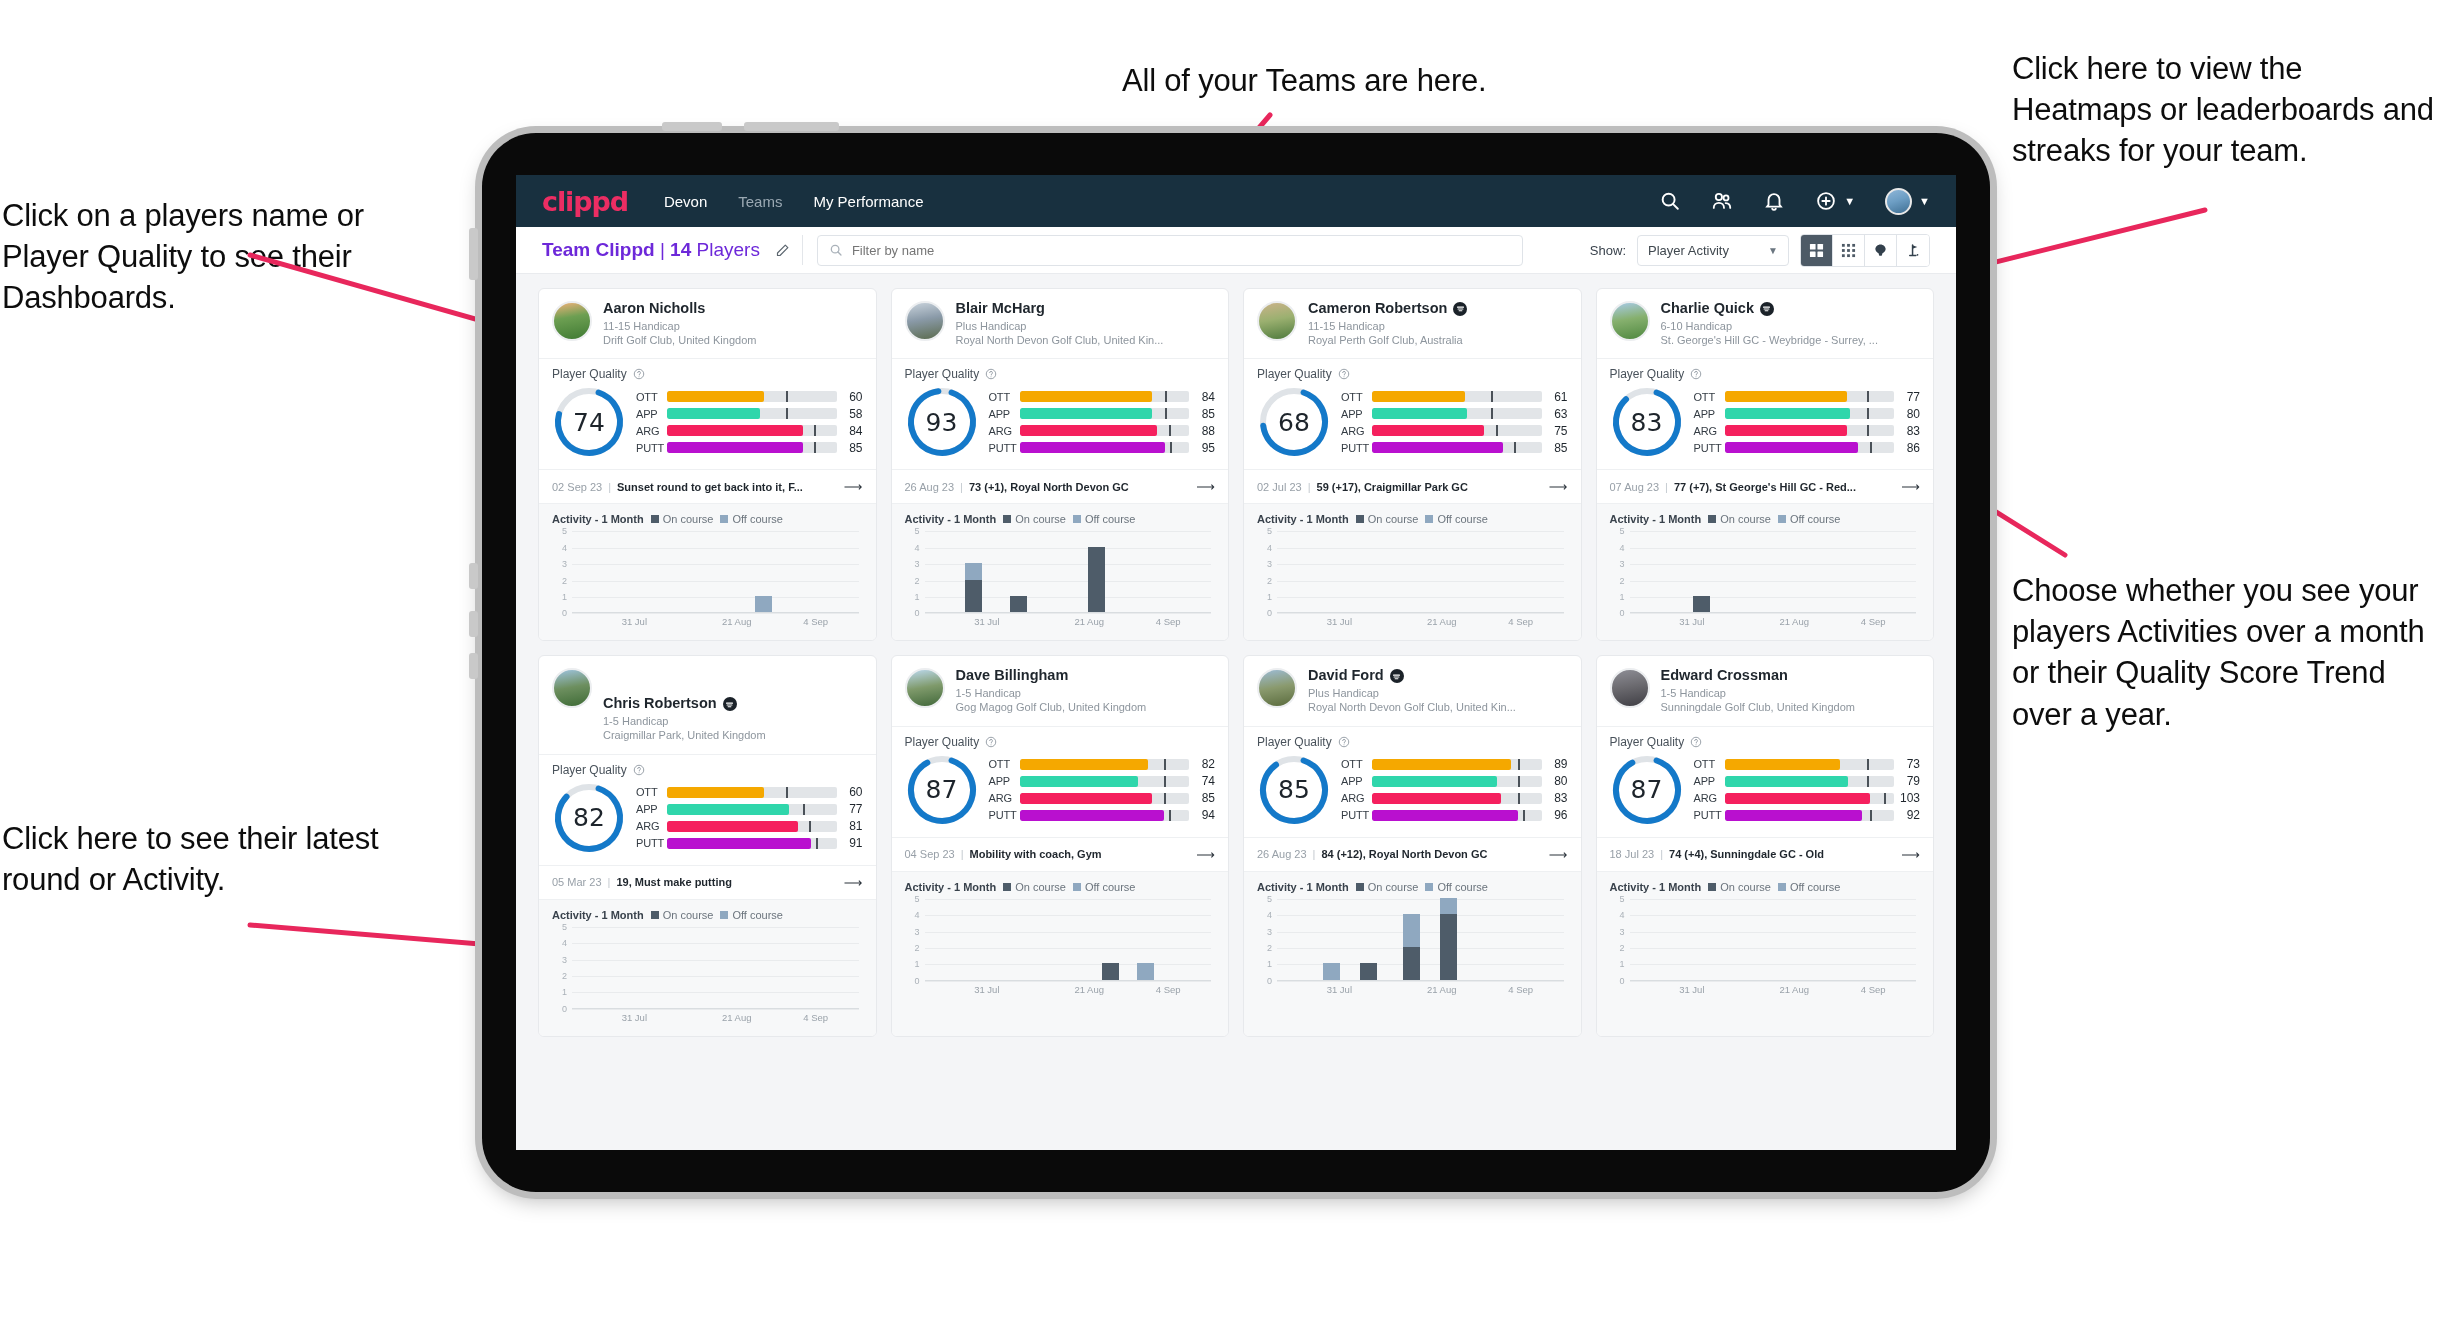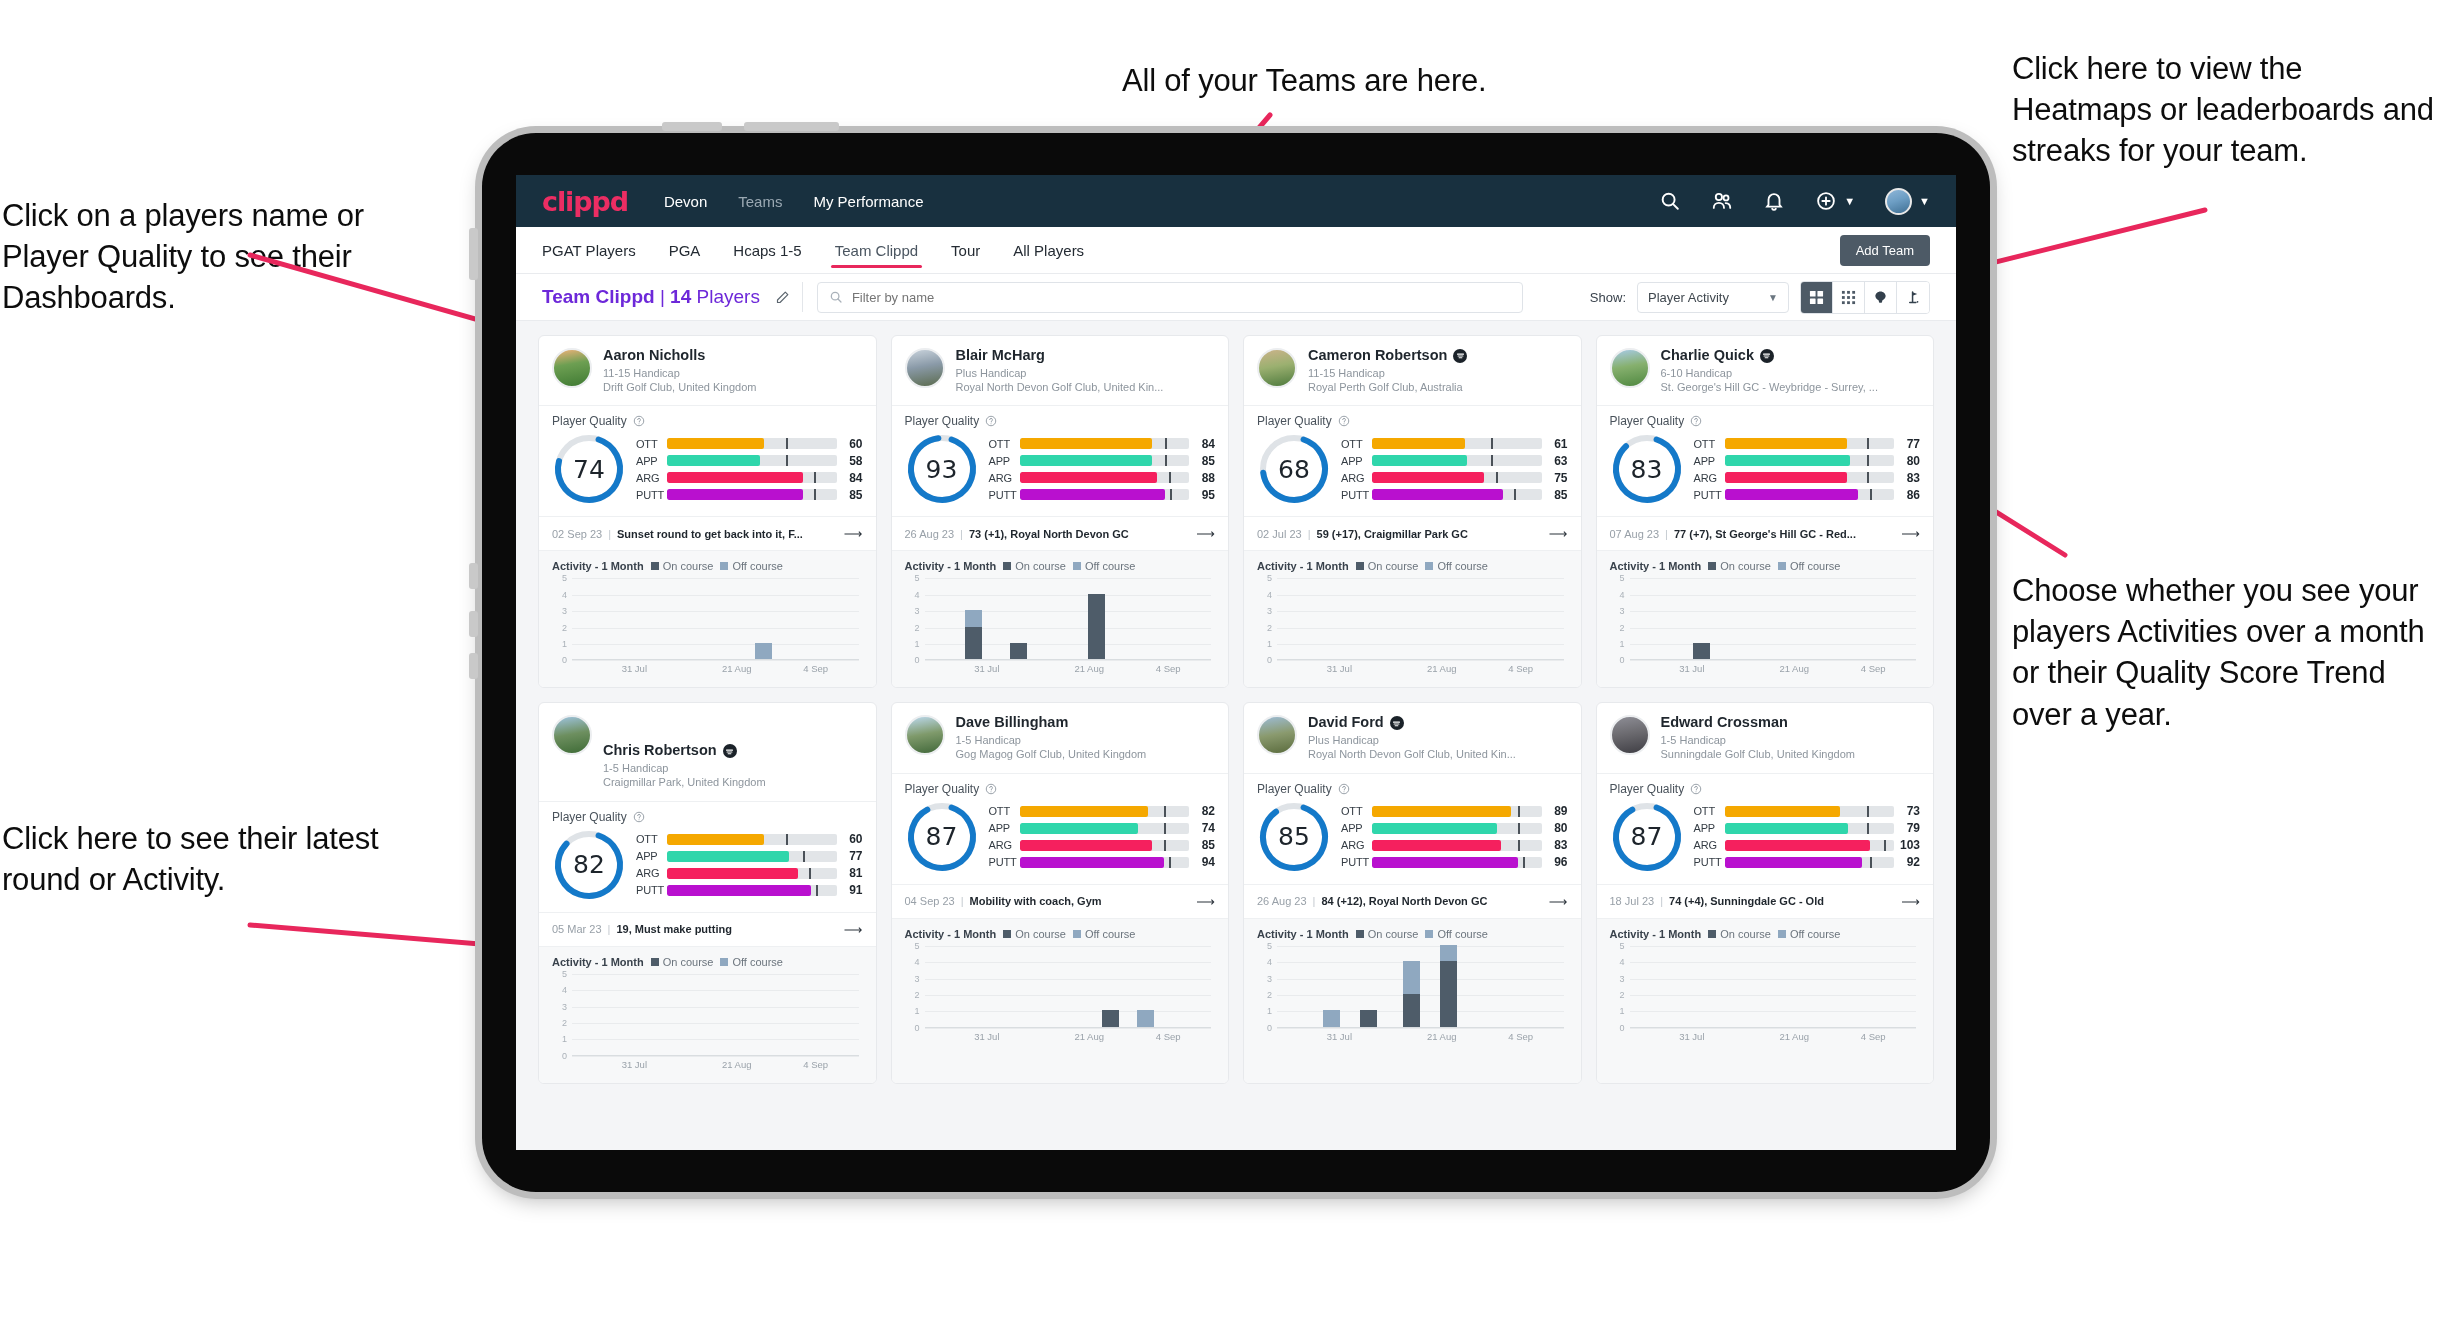--- a/index.html
+++ b/index.html
@@ -172,21 +172,21 @@
     position:absolute; inset:0; display:flex; align-items:center;
     justify-content:center; font-size: 25px; font-weight:400; color:#1d242b;
     font-family:"DejaVu Sans", sans-serif;
   }
   .metrics { flex:1; display:flex; flex-direction:column; gap: 3px; }
   .mrow { display:flex; align-items:center; gap: 0; }
   .mlbl { font-size: 11px; color:#343c44; width: 31px; font-weight:500; letter-spacing:-0.2px;}
   .mbar { flex:1; height: 11px; background:#e2e5e8; border-radius:2px; position:relative; overflow:hidden; }
   .mfill { position:absolute; left:0; top:0; bottom:0; border-radius:2px; }
   .mtick { position:absolute; top:0; bottom:0; width:2px; background:#4a5158; }
-  .mval { font-size: 12px; font-weight:700; color:#1f262d; width: 26px; text-align:right; }
+  .mval { font-size: 12px; font-weight:400; color:#1f262d; width: 26px; text-align:right; }
 
   .lastrow {
     padding: 9px 13px; border-top:1px solid #eef0f2; display:flex;
     align-items:center; gap: 6px; cursor:pointer; background:#fff;
   }
   .ldate { font-size: 11px; color:#98a0a8; white-space:nowrap; }
   .lsep  { font-size: 11px; color:#c3c9cf; }
   .ltext { font-size: 11px; color:#1f262d; font-weight:700; overflow:hidden;
            text-overflow:ellipsis; white-space:nowrap; flex:1; }
   .larrow { font-size: 13px; color:#2c343c; padding-left:6px; }
@@ -273,31 +273,20 @@
               </svg>
             <span class="caret">▼</span>
           </div>
           <div class="avatar-wrap">
             <div class="avatar"></div>
             <span class="caret">▼</span>
           </div>
         </div>
       </div>
 
-      <div class="tabsrow">
-        <div id="tabs" style="display:flex;align-items:center;">
-            <div class="tab dark">PGAT Players</div>
-            <div class="tab dark">PGA</div>
-            <div class="tab dark">Hcaps 1-5</div>
-            <div class="tab active">Team Clippd</div>
-            <div class="tab dark">Tour</div>
-            <div class="tab dark">All Players</div>
-          </div>
-        <button class="addteam">Add Team</button>
-      </div>
 
       <div class="filterrow">
         <div class="teamlabel">
           <b>Team Clippd</b><span> | </span><b>14</b><span> Players</span>
         </div>
         <div class="pencil-btn">
           <svg width="15" height="15" viewBox="0 0 24 24" fill="none" stroke="#5c666f" stroke-width="1.9" stroke-linecap="round" stroke-linejoin="round">
               <path d="M16.5 3.5l4 4L8 20H4v-4z"></path>
             </svg>
         </div>

